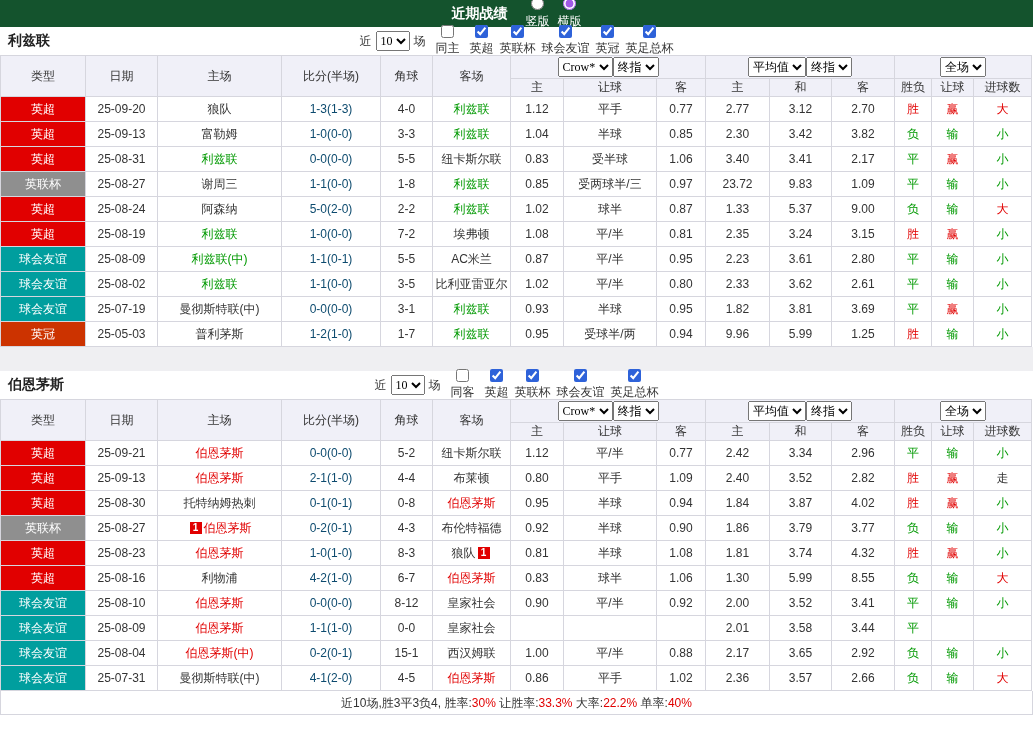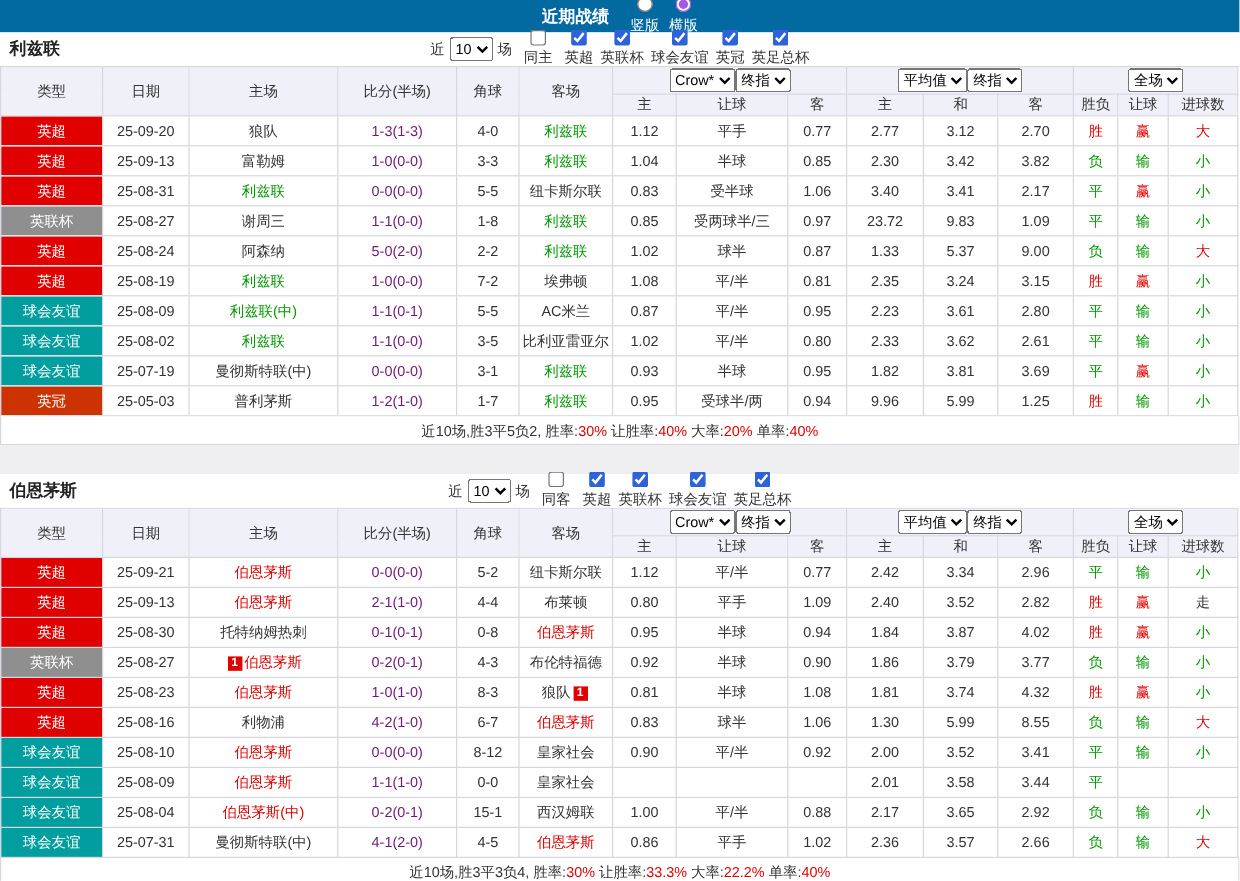--- a/index.html
+++ b/index.html
@@ -3,46 +3,46 @@
 <meta charset="utf-8">
 <style>
   * { box-sizing: border-box; }
   html,body { margin:0; padding:0; }
   body {
     width:1033px; height:734px; overflow:hidden;
     font-family:"Liberation Sans","DejaVu Sans",sans-serif;
     font-size:12px; color:#333; background:#fff;
   }
   .topbar {
-    height:27px; background:#0369a1;
+    height:27px; background:#14532d;
     display:flex; align-items:center; justify-content:center; gap:10px;
   }
   .topbar-title { color:#ffffff; font-weight:bold; font-size:14px; }
   .radio-label { color:#fff; display:inline-flex; align-items:center; gap:3px; margin-left:8px; cursor:pointer;flex-direction:column; }
   .radio-label input { accent-color:#a05ae6; margin:0; }
   .filter-row { position:relative; height:28px; display:flex; align-items:center; justify-content:center; background:#fff; }
   .team-name { position:absolute; left:8px; font-size:14px; font-weight:bold; color:#222; }
   .filters { display:inline-flex; align-items:center; gap:4px; }
   .cb-label { display:inline-flex; align-items:center; gap:2px; margin-left:6px; cursor:pointer;flex-direction:column; }
   .cb-label input { accent-color:#2e62d9; margin:0; width:13px; height:13px; }
-  select { font-size:12px; height:20px; font-family:Liberation Sans, sans-serif; }
+  select { font-size:12px; height:20px; font-family:Liberation Serif, serif; }
   .match-table { width:949px; border-collapse:collapse; table-layout:fixed; }
   .match-table th, .match-table td {
     border:1px solid #d6d6de; text-align:center; padding:0 2px;
     overflow:hidden; white-space:nowrap;
   }
   .match-table thead th { background:#f0f0f8; font-weight:normal; color:#333; }
   .match-table thead tr.sel-row th { height:23px; }
   .match-table thead tr.lbl-row th { height:18px; }
   .match-table tbody td { height:25px; background:#fff; }
   td.league { color:#fff; }
   .t-red { color:#e10000; }
   .t-green { color:#009900; }
   .t-dark { color:#333; }
-  .score { color:#701a75; }
+  .score { color:#0c4a6e; }
   .card-badge {
     display:inline-block; width:12px; height:12px; line-height:12px;
     background:#e10000; color:#fff; font-size:10px; font-weight:bold;
     margin:0 2px; text-align:center; vertical-align:1px;
   }
   .summary { height:24px; line-height:24px; text-align:center; border:1px solid #d6d6de; border-top:none; background:#fff; }
   .section-gap { height:24px; background:#efeff2; }
 </style>
 </head>
 <body>
@@ -296,21 +296,20 @@
             <td>0.94</td>
             <td>9.96</td>
             <td>5.99</td>
             <td>1.25</td>
             <td class="t-red">胜</td>
             <td class="t-green">输</td>
             <td class="t-green">小</td>
           </tr>
         </tbody>
     </table>
-    <div class="summary"><span class="t-dark">近10场,胜3平5负2, 胜率:</span><span class="t-red">30%</span><span class="t-dark"> 让胜率:</span><span class="t-red">40%</span><span class="t-dark"> 大率:</span><span class="t-red">20%</span><span class="t-dark"> 单率:</span><span class="t-red">40%</span></div>
   </div>
 <div class="section-gap"></div>
   <div class="section">
     <div class="filter-row">
       <span class="team-name">伯恩茅斯</span>
       <span class="filters">
         <span>近</span>
         <select><option>10</option></select>
         <span>场</span>
         <label class="cb-label">

